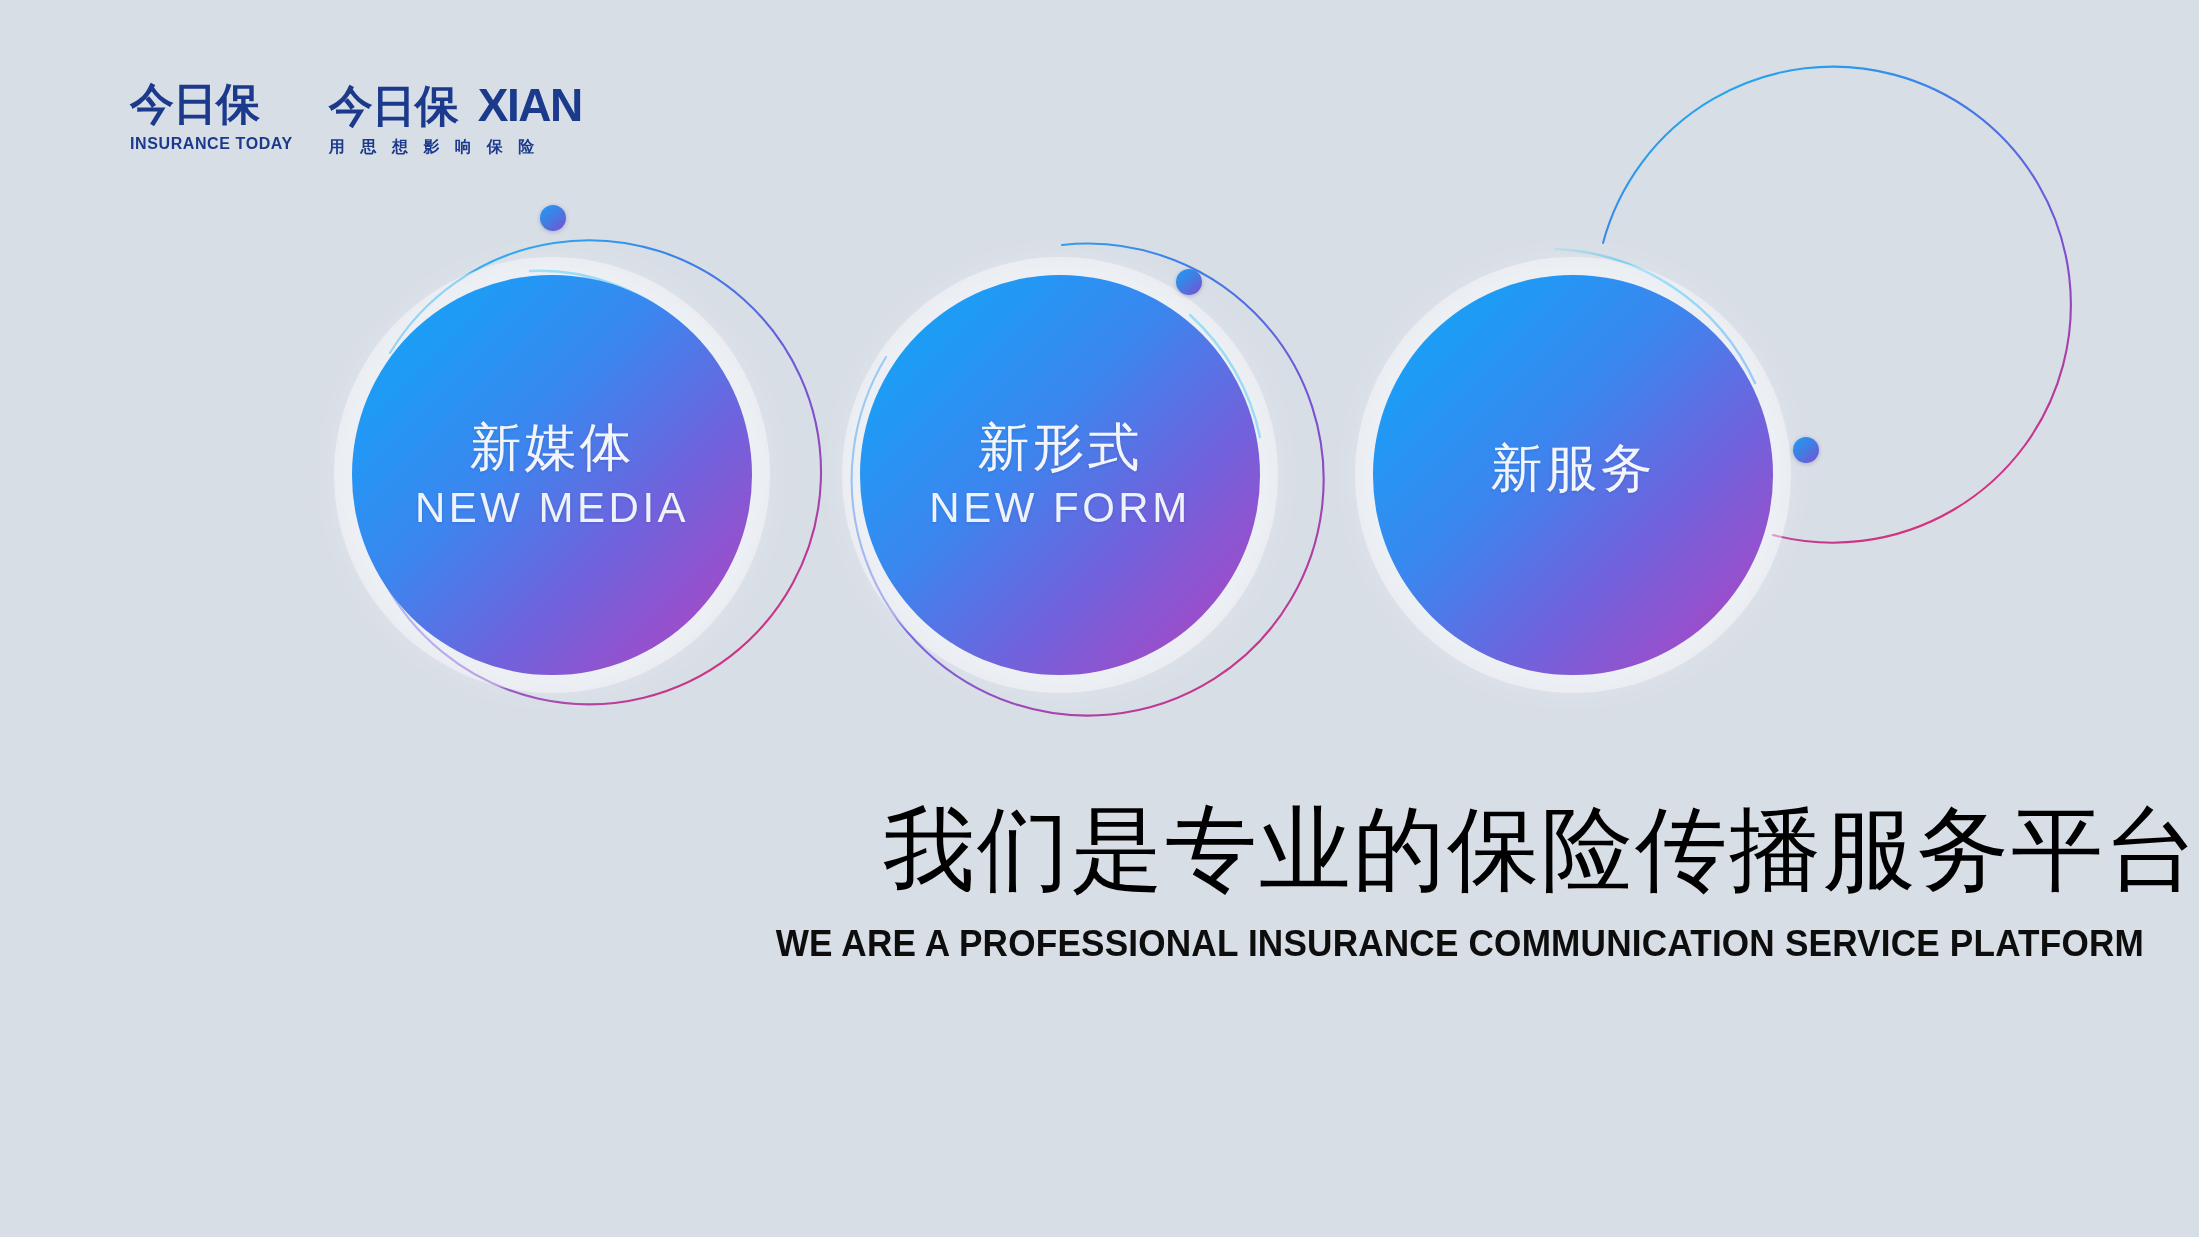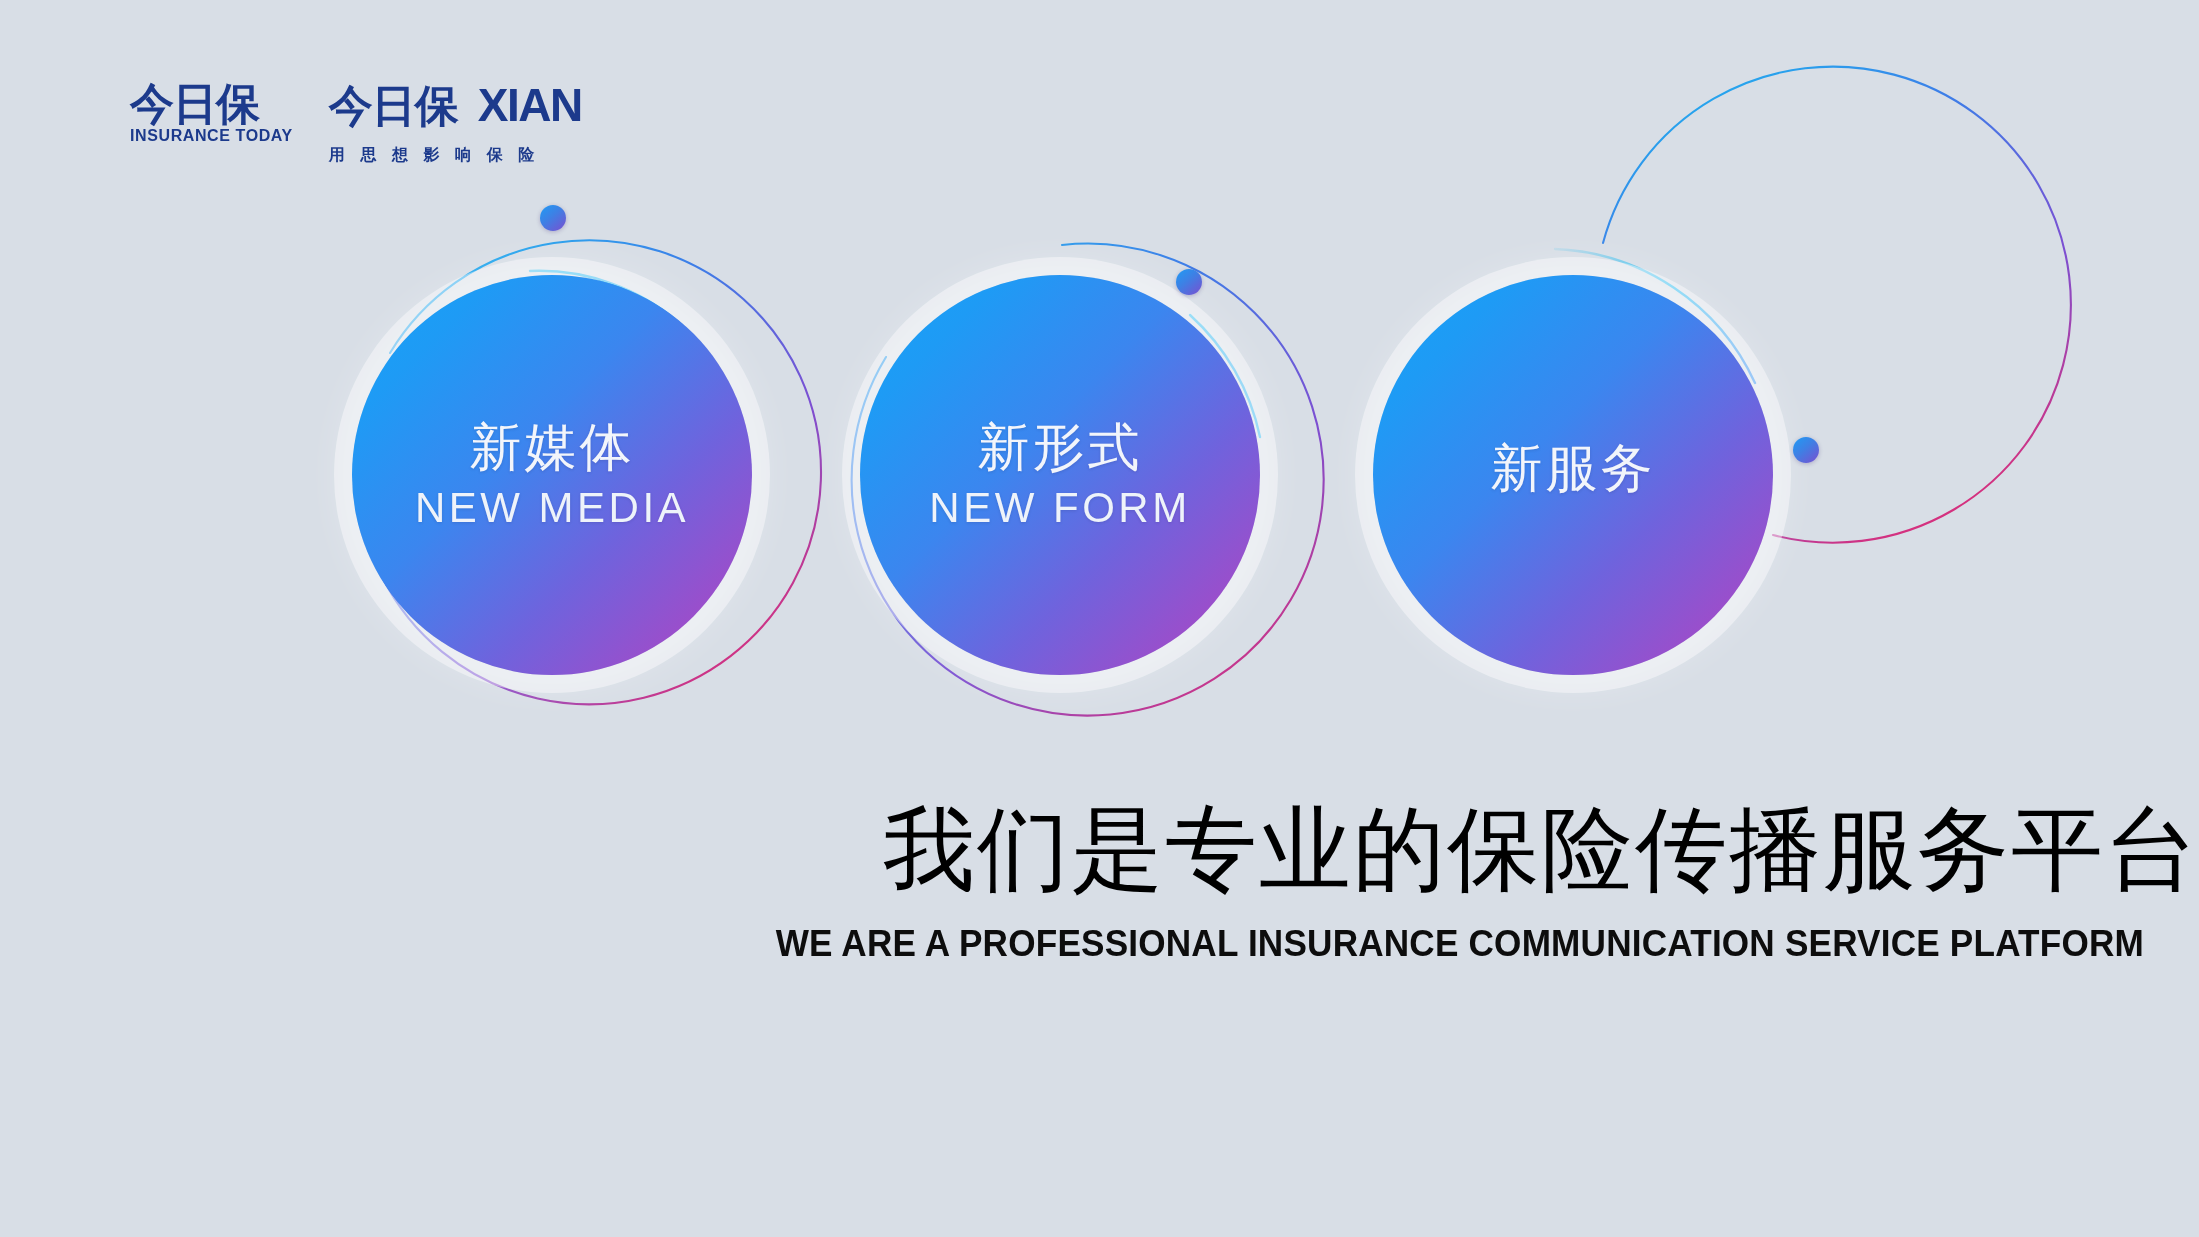--- a/index.html
+++ b/index.html
@@ -54,29 +54,30 @@
     letter-spacing:-1.5px;
     margin-left:20px;
   }
 
   .logo-tagline-en {
     font-family:"Liberation Sans", sans-serif;
     font-weight:bold;
     font-size:16px;
     letter-spacing:0.6px;
     color:#1c3a8c;
+    margin-top:8px;
     white-space:nowrap;
   }
   .logo-tagline-cn {
     font-family:"DejaVu Sans", sans-serif;
     font-weight:bold;
     font-size:16px;
     letter-spacing:5px;
     color:#1c3a8c;
-    margin-top:16px;
+    margin-top:8px;
     white-space:nowrap;
   }
 
   
   .circles-row {
     position:absolute;
     left:0; top:0;
     width:2199px;
     height:760px;
   }

